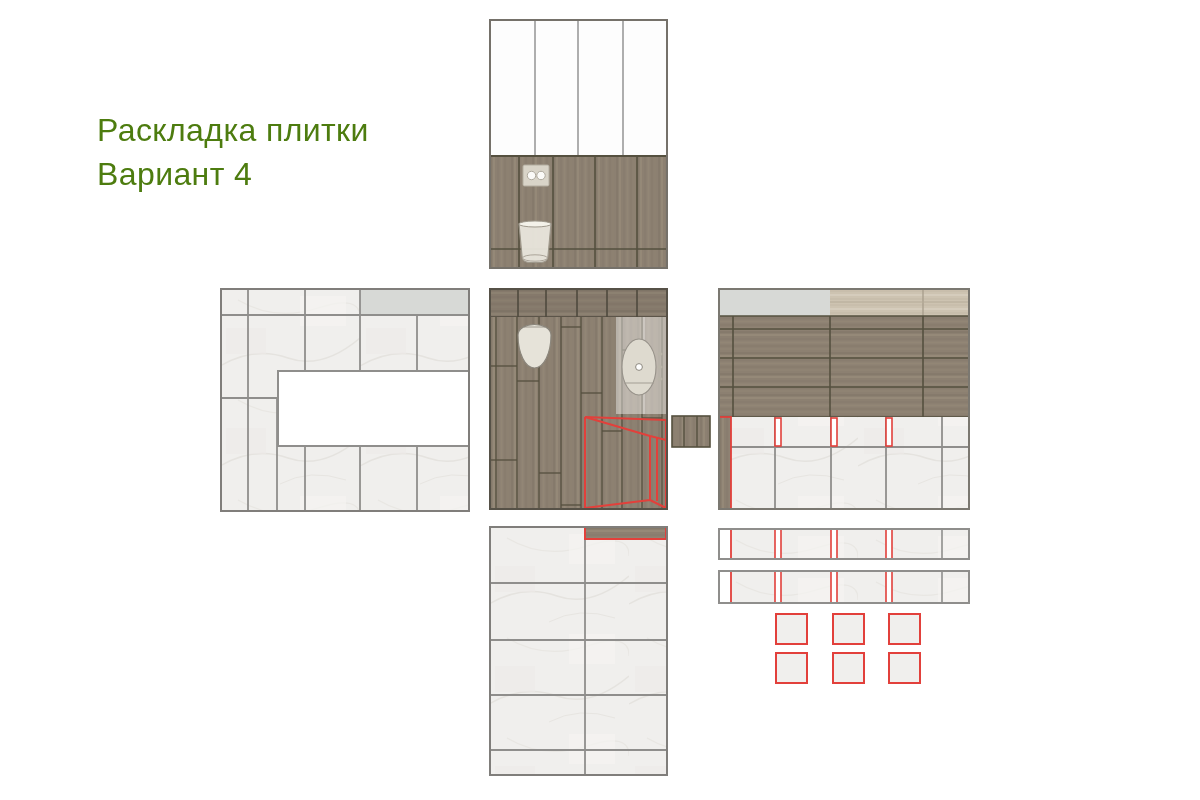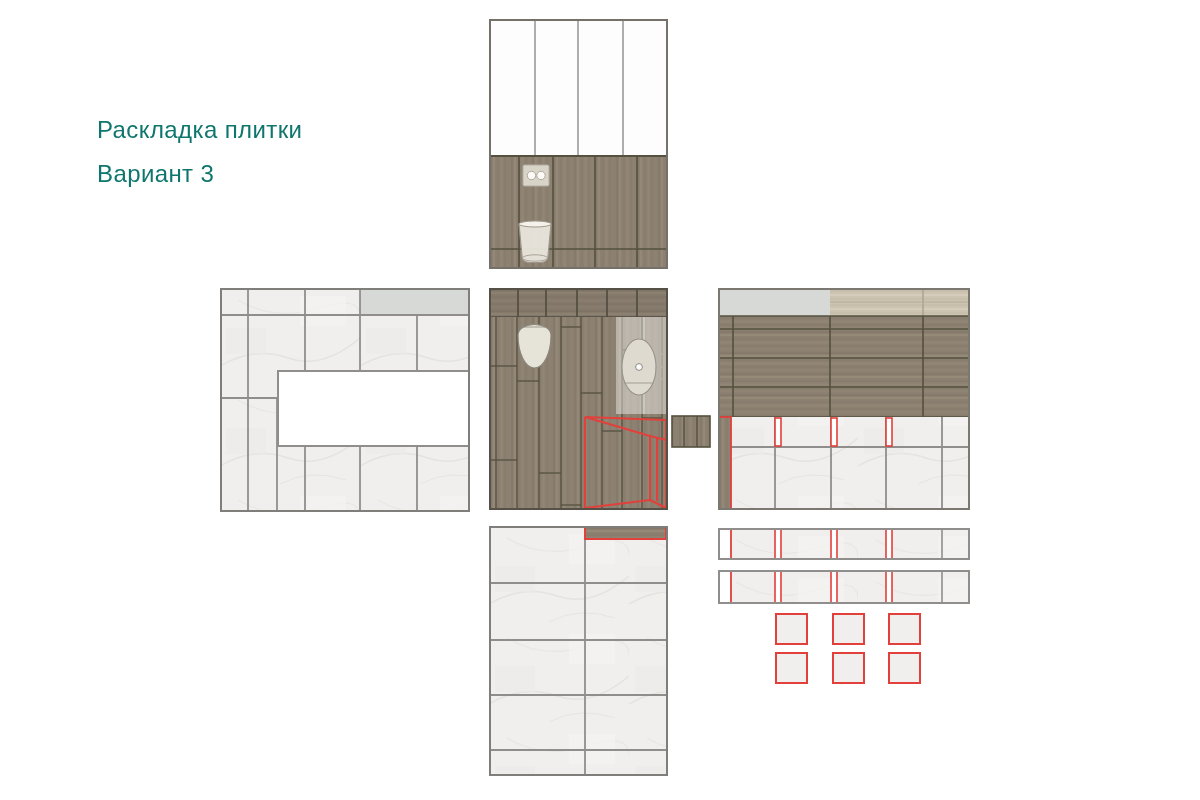--- a/index.html
+++ b/index.html
@@ -4,22 +4,22 @@
 <style>
   html,body{margin:0;padding:0;}
   body{
     width:1200px;height:800px;background:#ffffff;
     font-family:"Liberation Sans", sans-serif;
     position:relative;overflow:hidden;
   }
   #canvas{position:absolute;inset:0;}
   .title{
     position:absolute;left:97px;top:108px;
-    font-size:24px;line-height:44px;font-weight:500;
-    color:#0f766e;letter-spacing:.4px;
+    font-size:32px;line-height:44px;font-weight:500;
+    color:#4d7c0f;letter-spacing:.4px;
   }
   .panel{position:absolute;}
   #top-wall   {left:489px;top:19px;}
   #left-wall  {left:220px;top:288px;}
   #center-plan{left:489px;top:288px;}
   #right-wall {left:718px;top:288px;}
   #floor-plan {left:489px;top:526px;}
   #cut-row-a  {left:718px;top:528px;}
   #cut-row-b  {left:718px;top:570px;}
   .small-tile{
@@ -65,21 +65,21 @@
         <path d="M18,12 Q55,34 98,20 T140,30" stroke="#e9e7e3" fill="none" stroke-width="1.2"></path>
         <path d="M60,96 Q90,80 126,92" stroke="#e7e5e1" fill="none" stroke-width="1"></path>
         <rect x="80" y="8" width="46" height="30" fill="#f5f4f2" opacity="0.7"></rect>
         <rect x="6" y="40" width="40" height="26" fill="#eceae7" opacity="0.6"></rect>
       </pattern>
     </defs>
   </svg>
 
   <div class="title">
     <div>Раскладка плитки</div>
-    <div>Вариант 3</div>
+    <div>Вариант 4</div>
   </div>
 
   <svg id="top-wall" class="panel" width="179" height="250" viewBox="0 0 179 250">
     <g>
       <rect x="0" y="0" width="179" height="137" fill="#fdfdfd"></rect>
       <line x1="46" y1="0" x2="46" y2="137" stroke="#9a9a9a" stroke-width="1.6"></line>
       <line x1="89" y1="0" x2="89" y2="137" stroke="#9a9a9a" stroke-width="1.6"></line>
       <line x1="134" y1="0" x2="134" y2="137" stroke="#9a9a9a" stroke-width="1.6"></line>
     </g>
     <g>

